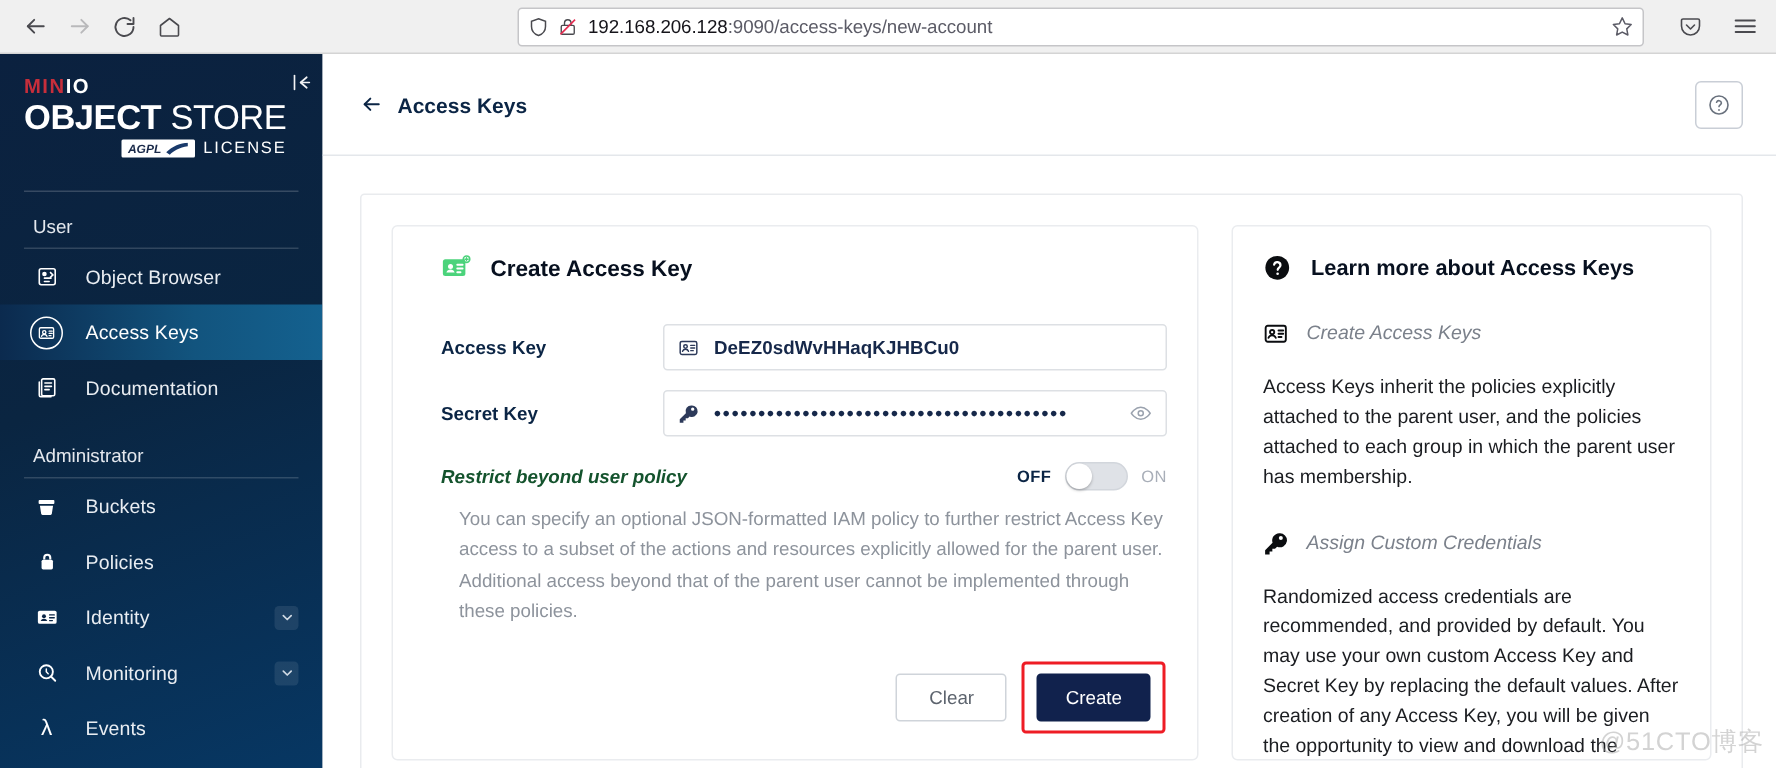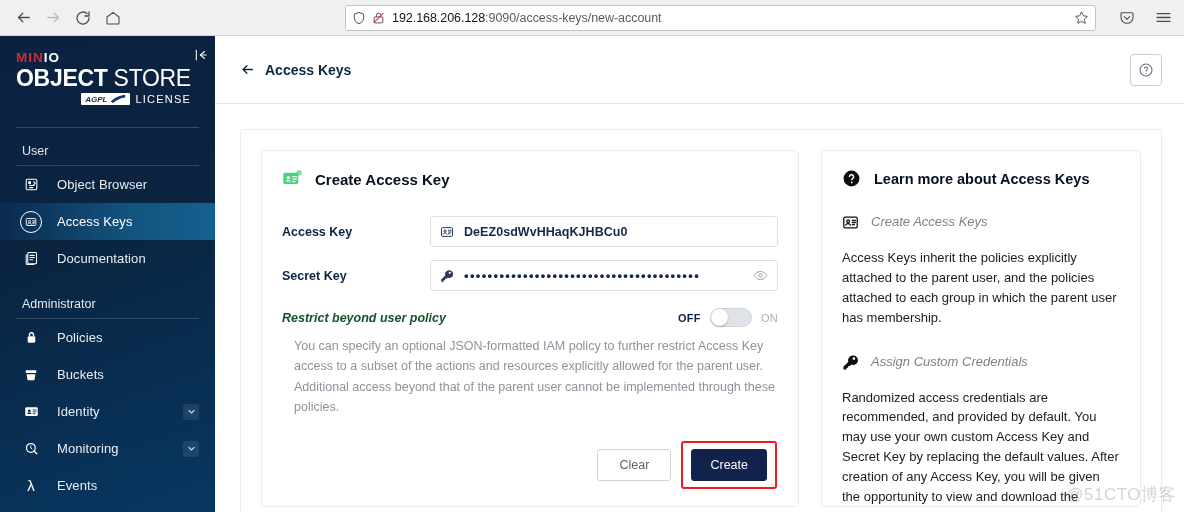--- a/index.html
+++ b/index.html
@@ -137,21 +137,21 @@
     color: #6a727e; background: #fff; cursor: pointer;
   }
   .content-area { padding: 25px 22px 0 25px; }
   .outer-card {
     border: 1px solid #e9ebee; border-radius: 3px;
     height: 420px; padding: 20px;
     display: flex; gap: 22px; background: #fff;
   }
   .form-card {
     flex: 1; border: 1px solid #eaecef; border-radius: 4px;
-    padding: 18px 20px 0 20px; min-width: 0;
+    padding: 18px 20px 0 32px; min-width: 0;
     height: 357px;
   }
   .card-title {
     display: flex; align-items: center; gap: 13px;
     font-size: 15px; font-weight: bold; color: #07101f;
     margin-bottom: 27px;
   }
   .form-row { display: flex; align-items: center; margin-bottom: 13px; }
   .form-label {
     width: 148px; flex: none;
@@ -369,36 +369,36 @@
           </svg>
       </span>
       <span class="nav-label">Documentation</span>
     </div>
 
     <div class="side-section admin">Administrator</div>
     <div class="side-hr"></div>
 
     <div class="nav-item">
       <span class="nav-ico">
+        <svg width="14" height="14" viewBox="0 0 24 24" fill="currentColor">
+            <rect x="3" y="4" width="18" height="4.5" rx="1"></rect>
+            <path d="M4.5 10.5h15l-1.4 9.2a1.5 1.5 0 0 1-1.5 1.3H7.4a1.5 1.5 0 0 1-1.5-1.3z"></path>
+          </svg>
+      </span>
+      <span class="nav-label">Buckets</span>
+    </div>
+
+    <div class="nav-item">
+      <span class="nav-ico">
         <svg width="13" height="13" viewBox="0 0 24 24" fill="currentColor">
             <path d="M12 2a5 5 0 0 0-5 5v2.2h2.6V7a2.4 2.4 0 0 1 4.8 0v2.2H17V7a5 5 0 0 0-5-5z"></path>
             <rect x="5" y="9.5" width="14" height="12" rx="2"></rect>
           </svg>
       </span>
       <span class="nav-label">Policies</span>
-    </div>
-
-    <div class="nav-item">
-      <span class="nav-ico">
-        <svg width="14" height="14" viewBox="0 0 24 24" fill="currentColor">
-            <rect x="3" y="4" width="18" height="4.5" rx="1"></rect>
-            <path d="M4.5 10.5h15l-1.4 9.2a1.5 1.5 0 0 1-1.5 1.3H7.4a1.5 1.5 0 0 1-1.5-1.3z"></path>
-          </svg>
-      </span>
-      <span class="nav-label">Buckets</span>
     </div>
 
     <div class="nav-item">
       <span class="nav-ico">
         <svg width="15" height="15" viewBox="0 0 24 24" fill="currentColor">
             <rect x="2" y="5" width="20" height="14" rx="2"></rect>
             <circle cx="8.5" cy="11" r="2.1" fill="#0b2545"></circle>
             <path d="M5 16c.6-1.6 1.9-2.3 3.5-2.3S11.4 14.4 12 16z" fill="#0b2545"></path>
             <path d="M14.5 9.5h5M14.5 12.5h5M14.5 15.5h3" stroke="#0b2545" stroke-width="1.4" stroke-linecap="round"></path>
           </svg>

